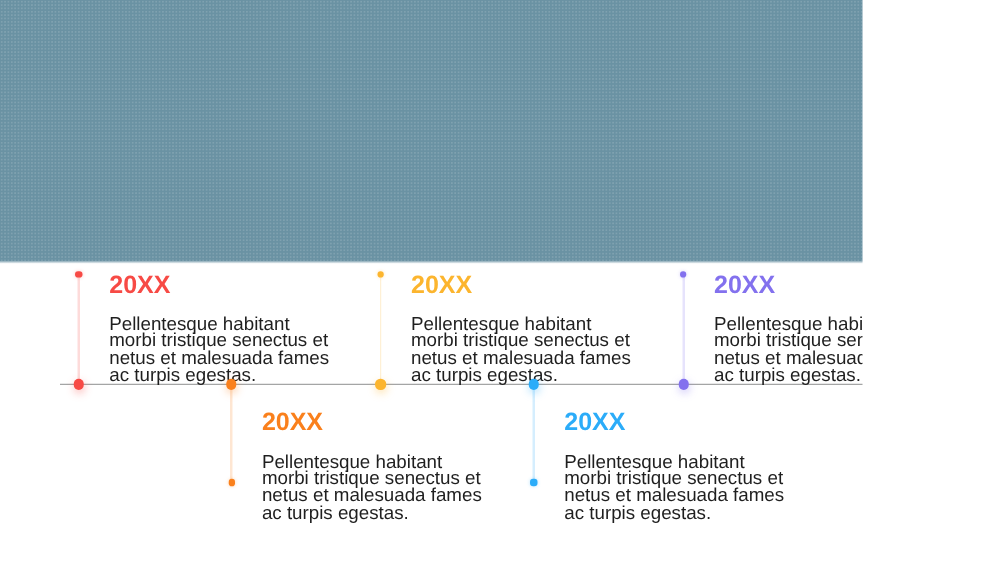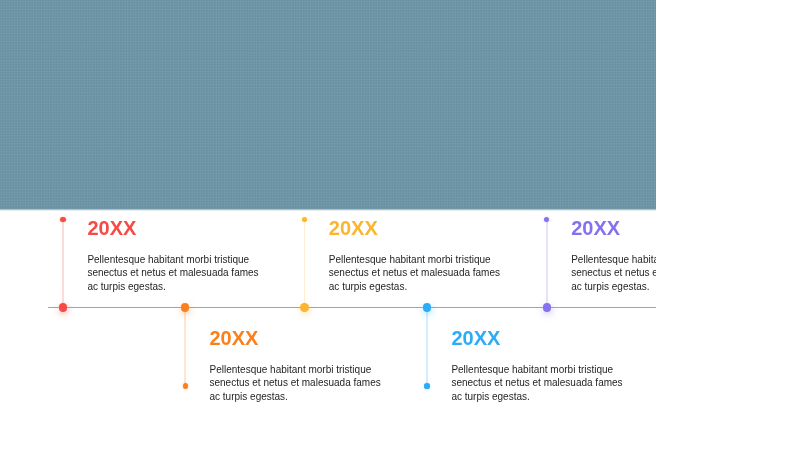--- a/index.html
+++ b/index.html
@@ -1,41 +1,41 @@
 <!DOCTYPE html>
 <html><head>
 <meta charset="utf-8">
 <title>Timeline slide</title>
 <style>
   html,body{margin:0;padding:0;}
   body{width:800px;height:450px;overflow:hidden;background:#ffffff;
        font-family:"Liberation Sans",sans-serif;
        -webkit-font-smoothing:antialiased;}
 
-  .slide{position:relative;width:656px;height:450px;background:#ffffff;overflow:hidden;}
+  .slide{position:relative;width:656px;height:450px;background:#ffffff;overflow:hidden;padding-left:34px;}
 
   
   .band{position:absolute;left:0;top:0;width:800px;height:209px;
         background-color:#6a92a3;
         background-image:
           radial-gradient(circle at 1.35px 1.35px, rgba(255,255,255,0.15) 0.45px, rgba(255,255,255,0) 1.0px);
         background-size:2.7px 2.7px;}
   .band-fade{position:absolute;left:0;top:208.8px;width:800px;height:2.4px;
         background:linear-gradient(to bottom, rgba(109,147,164,0.80),
                                    rgba(109,147,164,0.30) 55%, rgba(109,147,164,0));}
 
   
   .axis{position:absolute;left:47.8px;top:307px;width:701.1px;height:1px;background:#a4a5a5;}
 
   
   .stem{position:absolute;width:1.6px;opacity:.20;}
   .tip{position:absolute;border-radius:50%;width:5.2px;height:5.2px;}
   .dot{position:absolute;border-radius:50%;width:8.6px;height:8.6px;top:303px;}
   .year{position:absolute;font-weight:bold;font-size:20px;line-height:1;white-space:nowrap;}
-  .desc{position:absolute;font-size:10px;color:#1f1f1f;line-height:13.8px;width:178px;}
+  .desc{position:absolute;font-size:15px;color:#1f1f1f;line-height:13.8px;width:178px;}
 
   
   .above > .stem{top:219.7px;height:87.6px;}
   .above > .tip {top:217.1px;}
   .above > .year{top:218px;}
   .above > .desc{top:252.5px;}
   .below > .stem{top:307px;height:79px;}
   .below > .tip {top:383.4px;}
   .below > .year{top:327.5px;}
   .below > .desc{top:362.5px;}

